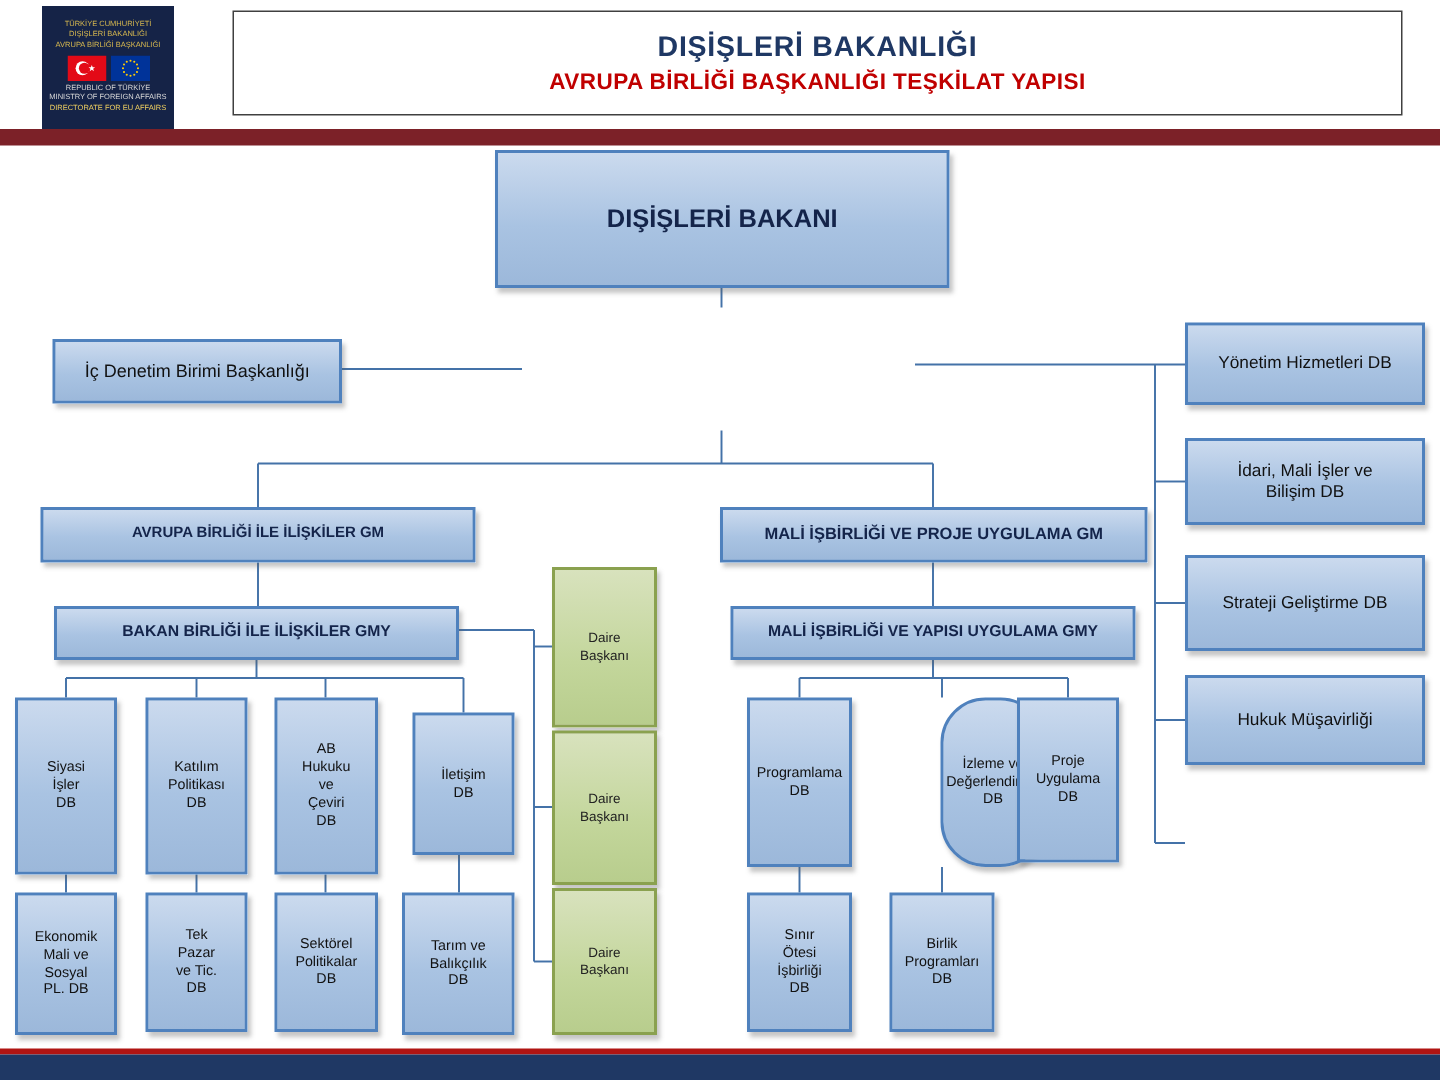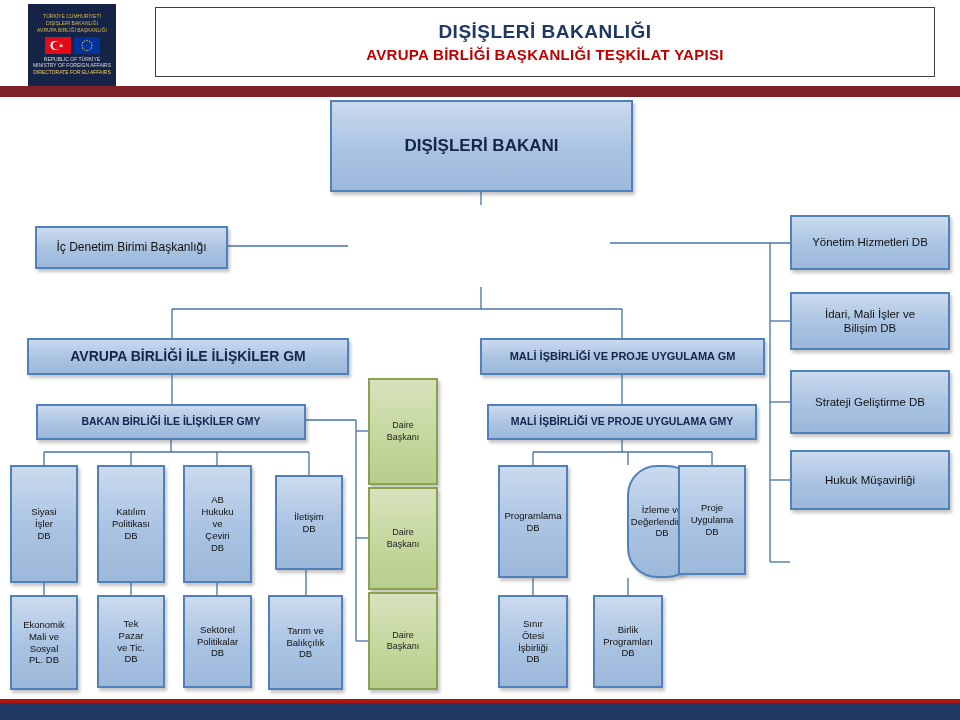--- a/index.html
+++ b/index.html
@@ -127,24 +127,24 @@
   <div class="box bold" style="left:330px;top:100px;width:303px;height:92px;font-size:17px;">DIŞİŞLERİ BAKANI</div>
 
 
   <div class="box" style="left:35px;top:226px;width:193px;height:43px;font-size:12px;">İç Denetim Birimi Başkanlığı</div>
 
   <div class="box" style="left:790px;top:215px;width:160px;height:55px;font-size:11.5px;">Yönetim Hizmetleri DB</div>
   <div class="box" style="left:790px;top:292px;width:160px;height:58px;font-size:11.5px;">İdari, Mali İşler ve Bilişim DB</div>
   <div class="box" style="left:790px;top:370px;width:160px;height:64px;font-size:11.5px;">Strateji Geliştirme DB</div>
   <div class="box" style="left:790px;top:450px;width:160px;height:60px;font-size:11.5px;">Hukuk Müşavirliği</div>
 
-  <div class="box bold" style="left:27px;top:338px;width:322px;height:37px;font-size:14px;">AVRUPA BİRLİĞİ İLE İLİŞKİLER GM</div>
+  <div class="box bold" style="left:27px;top:338px;width:290px;height:37px;font-size:10px;">AVRUPA BİRLİĞİ İLE İLİŞKİLER GM</div>
   <div class="box bold" style="left:480px;top:338px;width:285px;height:37px;font-size:11px;">MALİ İŞBİRLİĞİ VE PROJE UYGULAMA GM</div>
   <div class="box bold" style="left:36px;top:404px;width:270px;height:33px;font-size:10.5px;">BAKAN BİRLİĞİ İLE İLİŞKİLER GMY</div>
-  <div class="box bold" style="left:487px;top:404px;width:270px;height:33px;font-size:10.5px;">MALİ İŞBİRLİĞİ VE PROJE UYGULAMA GMY</div>
+  <div class="box bold" style="left:487px;top:404px;width:270px;height:33px;font-size:10.5px;">MALİ İŞBİRLİĞİ VE YAPISI UYGULAMA GMY</div>
 
   <div class="box green" style="left:368px;top:378px;width:70px;height:107px;font-size:9px;">Daire Başkanı</div>
   <div class="box green" style="left:368px;top:487px;width:70px;height:103px;font-size:9px;">Daire Başkanı</div>
   <div class="box green" style="left:368px;top:592px;width:70px;height:98px;font-size:9px;">Daire Başkanı</div>
 
   <div class="box" style="left:10px;top:465px;width:68px;height:118px;font-size:9.5px;">Siyasi İşler DB</div>
   <div class="box" style="left:97px;top:465px;width:68px;height:118px;font-size:9.5px;">Katılım Politikası DB</div>
   <div class="box" style="left:183px;top:465px;width:69px;height:118px;font-size:9.5px;">AB Hukuku ve Çeviri DB</div>
   <div class="box" style="left:275px;top:475px;width:68px;height:95px;font-size:9.5px;">İletişim DB</div>
 

